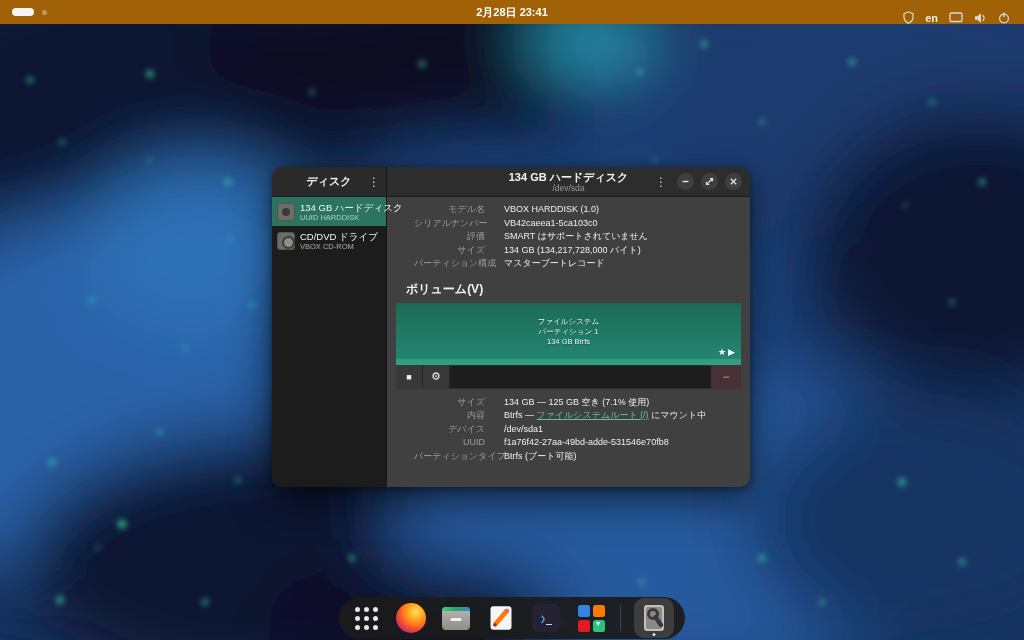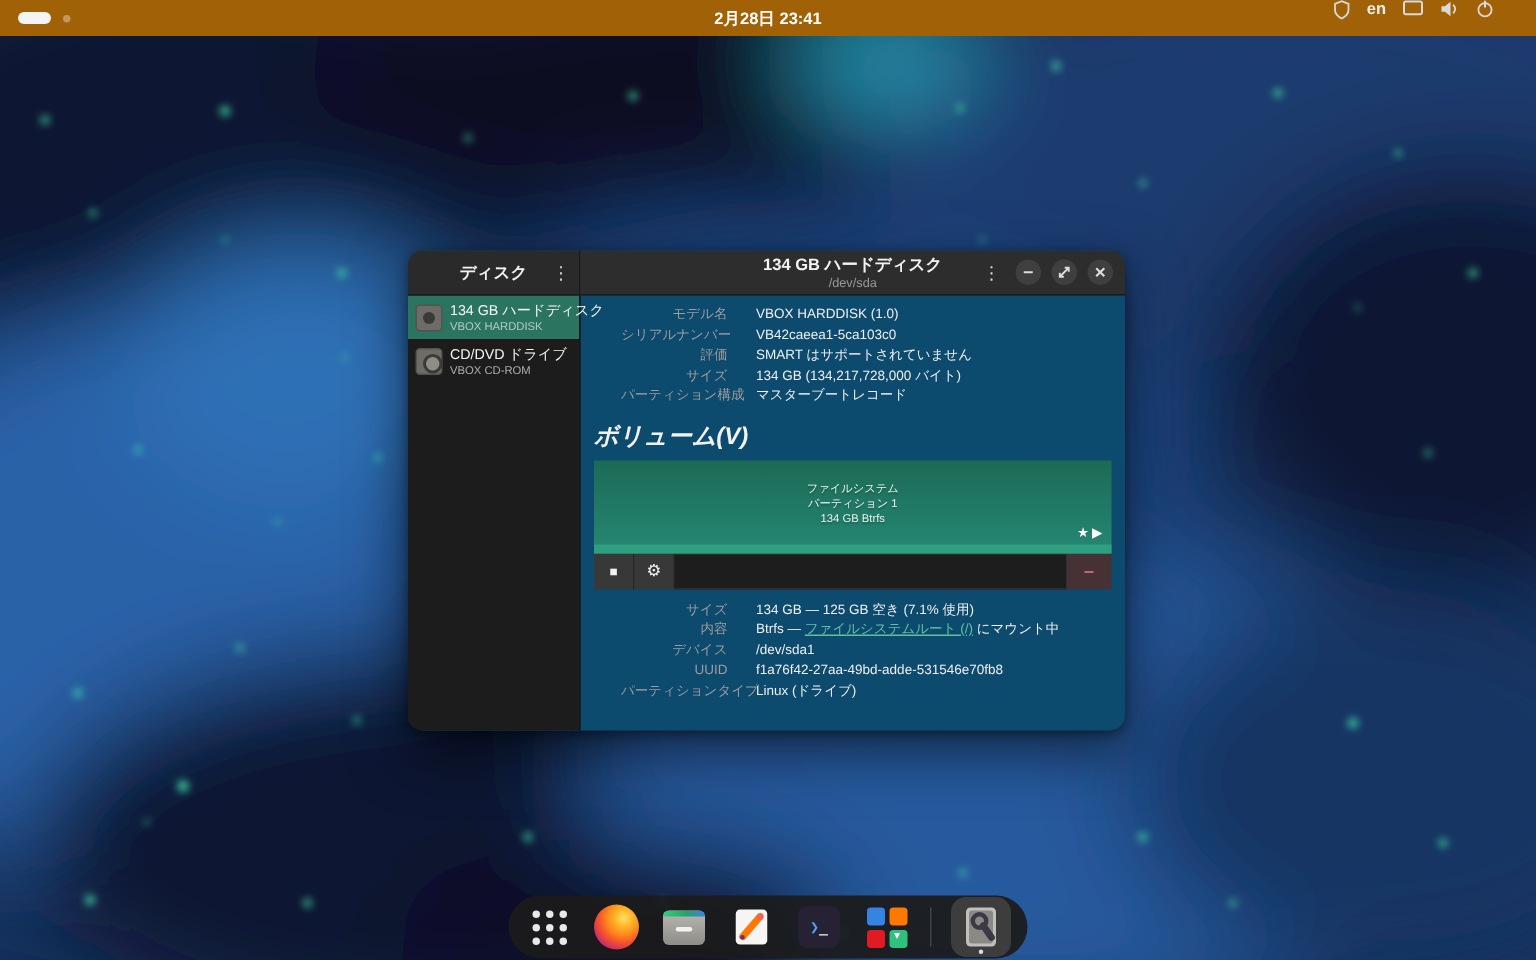--- a/index.html
+++ b/index.html
@@ -11,27 +11,27 @@
   .wallpaper { position:absolute; left:0; top:0; width:1024px; height:640px; display:block; }
 
   
   .topbar { position:absolute; left:0; top:0; width:1024px; height:24px; background:#a16207;
             display:flex; align-items:center; justify-content:space-between; z-index:40; }
   .ws { display:flex; align-items:center; gap:8px; padding-left:12px; height:100%; cursor:pointer; }
   .ws .pill { width:22px; height:8px; border-radius:4px; background:#f4f4f4; display:inline-block; }
   .ws .dot  { width:5px; height:5px; border-radius:50%; background:rgba(255,255,255,.35); display:inline-block; }
   .clock { position:absolute; left:50%; top:0; transform:translateX(-50%); height:24px; border:0; background:transparent;
            color:#fff; font-size:11px; font-weight:bold; font-family:inherit; cursor:pointer; }
-  .tray { display:flex; align-items:flex-start; gap:11px; padding-right:28px; height:100%; cursor:pointer; }
+  .tray { display:flex; align-items:flex-end; gap:11px; padding-right:14px; height:100%; cursor:pointer; }
   .tray svg { display:block; }
   .tray .layout { color:#eee; font-size:11px; font-weight:bold; }
 
   
   .window { position:absolute; left:272px; top:167px; width:478px; height:320px; border-radius:10px;
-            overflow:hidden; background:#0c4a6e; box-shadow:0 14px 38px rgba(0,0,0,.55), 0 2px 8px rgba(0,0,0,.4);
+            overflow:hidden; background:#404040; box-shadow:0 14px 38px rgba(0,0,0,.55), 0 2px 8px rgba(0,0,0,.4);
             z-index:30; color:#e8e8e8; }
   .titlebar { display:flex; height:30px; }
   .sb-head { width:115px; background:#2a2a2a; border-right:1px solid #191919; border-bottom:1px solid #1b1b1b;
              display:flex; align-items:center; justify-content:center; position:relative; }
   .sb-title { font-size:11px; font-weight:bold; color:#f0f0f0; }
   .kebab { position:absolute; right:6px; top:50%; transform:translateY(-50%); background:transparent; border:0;
            color:#d4d4d4; font-size:12px; line-height:1; cursor:pointer; font-family:inherit; }
   .main-head { flex:1; background:#2d2d2d; border-bottom:1px solid #1b1b1b; display:flex; align-items:center; position:relative; }
   .titles { position:absolute; left:50%; transform:translateX(-50%); text-align:center; }
   .titles .t  { font-size:11px; font-weight:bold; color:#f2f2f2; line-height:12px; }
@@ -55,21 +55,21 @@
   .sb-txt { min-width:0; }
   .sb-txt .t1 { font-size:9.5px; color:#f4f4f4; line-height:11px; white-space:nowrap; }
   .sb-txt .t2 { font-size:7.5px; color:rgba(255,255,255,.62); line-height:9px; white-space:nowrap; }
 
   .main { flex:1; padding:6px 6px 0 3px; }
   .row { display:flex; line-height:13.5px; }
   .row .k { width:78px; flex:none; text-align:right; color:#9d9d9d; font-size:9px; padding-right:7px; white-space:nowrap;margin-left:24px; }
   .row .v { color:#efefef; font-size:9px; white-space:nowrap;margin-left:12px; }
   .row .v .link { color:#62c0a2; text-decoration:underline; cursor:pointer; }
 
-  .sect { font-size:16px; font-weight:bold; color:#f2f2f2; margin:10px 0 5px 6px;font-style:italic; }
+  .sect { font-size:12px; font-weight:bold; color:#f2f2f2; margin:10px 0 5px 16px; }
 
   .volwrap { margin:0 3px 0 6px; }
   .volblock { position:relative; height:62px; cursor:pointer;
               background:linear-gradient(180deg,#1c6a56 0%, #248570 90%); }
   .volblock .strip { position:absolute; left:0; right:0; bottom:0; height:6px; background:#2f9f80; }
   .volblock .ptxt { position:absolute; left:0; right:0; top:14px; text-align:center; color:#eaf6f0; }
   .volblock .ptxt div { font-size:7.5px; line-height:10px; text-shadow:0 1px 1px rgba(0,0,0,.25); }
   .volblock .badges { position:absolute; right:4px; bottom:8px; color:#fff; font-size:9px; letter-spacing:2px;
                       font-family:"DejaVu Sans",sans-serif; }
   .voltoolbar { display:flex; height:24px; }
@@ -237,21 +237,21 @@
         </div>
       </div>
     </div>
 
     <div class="wbody">
       <aside class="sidebar">
         <div class="sb-item sel">
           <span class="dicon"></span>
           <span class="sb-txt">
             <div class="t1">134 GB ハードディスク</div>
-            <div class="t2">VBOX HARDDISK</div>
+            <div class="t2">UUID HARDDISK</div>
           </span>
         </div>
         <div class="sb-item">
           <span class="dicon cd"></span>
           <span class="sb-txt">
             <div class="t1">CD/DVD ドライブ</div>
             <div class="t2">VBOX CD-ROM</div>
           </span>
         </div>
       </aside>
@@ -316,21 +316,21 @@
           <div class="row">
             <span class="k">デバイス</span>
             <span class="v">/dev/sda1</span>
           </div>
           <div class="row">
             <span class="k">UUID</span>
             <span class="v">f1a76f42-27aa-49bd-adde-531546e70fb8</span>
           </div>
           <div class="row">
             <span class="k">パーティションタイプ</span>
-            <span class="v">Linux (ドライブ)</span>
+            <span class="v">Btrfs (ブート可能)</span>
           </div>
         </div>
       </main>
     </div>
   </div>
 
   <div class="dock">
     <button class="dicon-btn">
       <span class="grid9">
           <i></i>

